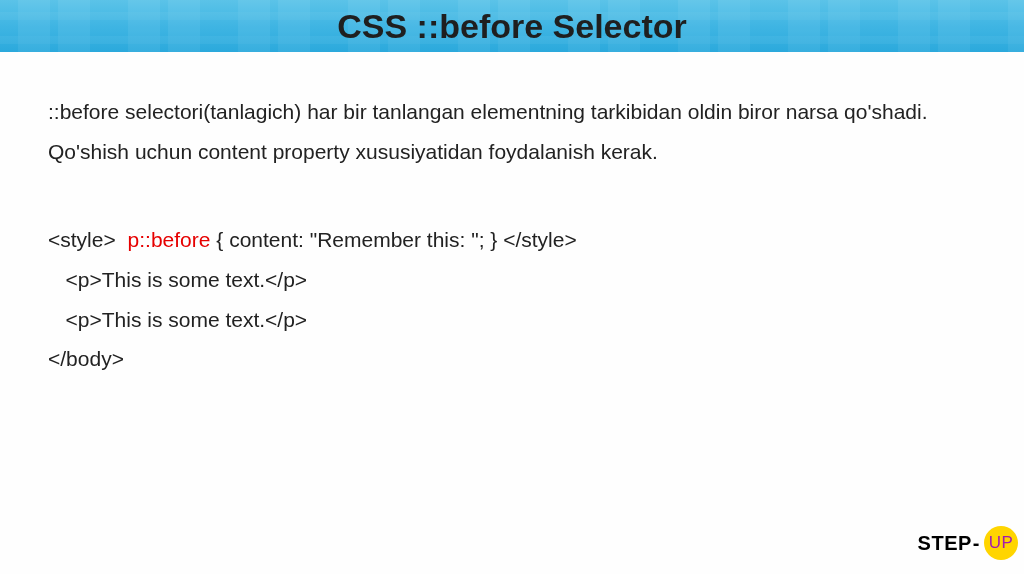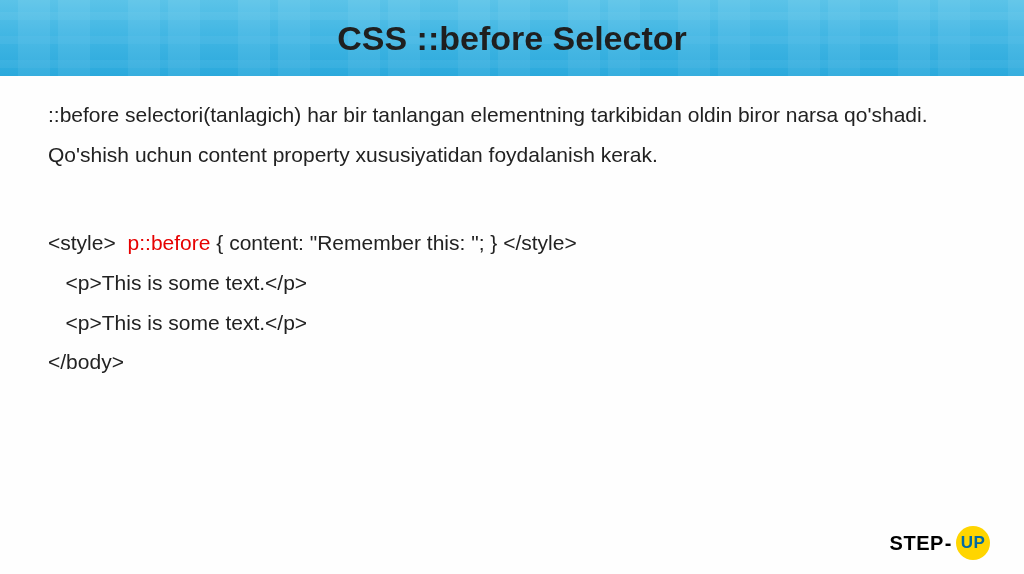--- a/index.html
+++ b/index.html
@@ -9,21 +9,21 @@
     }
     body {
       width: 1024px;
       height: 574px;
       font-family: Arial, Helvetica, sans-serif;
       background: #fefefe;
       overflow: hidden;
       position: relative;
     }
     .header {
-      height: 76px;
+      height: 52px;
       background: linear-gradient(180deg, #5bc3e8 0%, #3fb5e3 50%, #2ba9dc 100%);
       position: relative;
       display: flex;
       align-items: center;
       justify-content: center;
       overflow: hidden;
     }
     .header-pattern {
       position: absolute;
       inset: 0;
@@ -41,21 +41,21 @@
           transparent 16px, transparent 24px);
     }
     .title {
       font-size: 34px;
       font-weight: bold;
       color: #1f1f1f;
       position: relative;
       z-index: 1;
     }
     .content {
-      padding: 19px 48px 0 48px;
+      padding: 40px 48px 0 48px;
     }
     .description {
       font-size: 21px;
       color: #222;
       line-height: 1.9;
       margin-bottom: 48px;
     }
     .code-block {
       font-size: 21px;
       color: #222;
@@ -65,45 +65,45 @@
     .code-line {
       white-space: pre;
     }
     .red-selector {
       color: #e60000;
       margin-left: 6px;
     }
     .footer-logo {
       position: absolute;
       bottom: 14px;
-      right: 34px;
+      right: 6px;
       display: flex;
       align-items: center;
       font-weight: 900;
       font-size: 20px;
       letter-spacing: 0.5px;
     }
     .logo-step {
       color: #000;
     }
     .logo-dash {
       color: #000;
       margin: 0 4px 0 1px;
     }
     .logo-up {
       background: #ffd500;
-      color: #0369a1;
+      color: #a21caf;
       border-radius: 50%;
       width: 34px;
       height: 34px;
       display: inline-flex;
       align-items: center;
       justify-content: center;
       font-size: 17px;
-      font-weight: 700;
+      font-weight: 400;
     }
   </style>
 </head>
 <body>
 
 <div class="header">
   <div class="header-pattern"></div>
   <h1 class="title">CSS ::before Selector</h1>
 </div>
 

